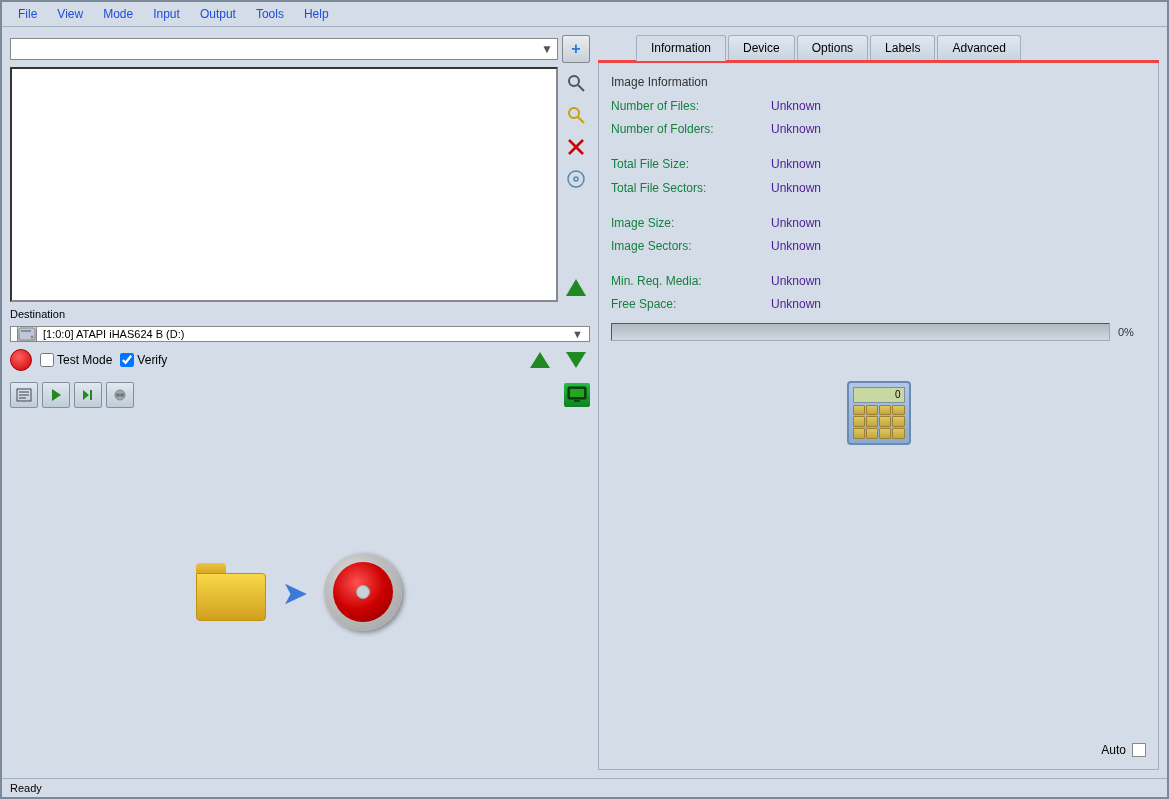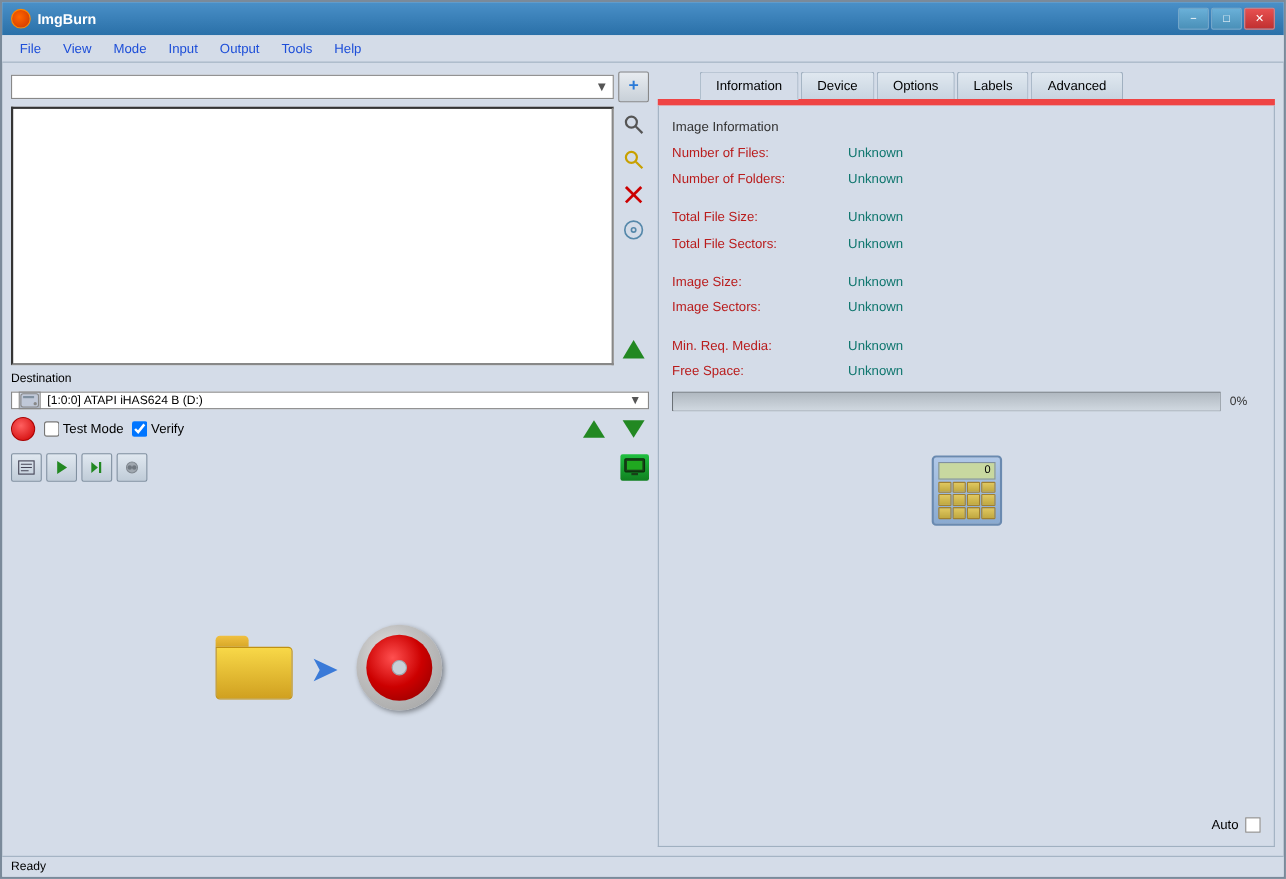--- a/index.html
+++ b/index.html
@@ -311,21 +311,21 @@
 
     
     .right-panel {
       flex: 1;
       display: flex;
       flex-direction: column;
     }
 
     .tabs-bar {
       display: flex;
-      border-bottom: 6px solid #ef4444;
+      border-bottom: 3px solid #ef4444;
       gap: 0;
       padding-left: 38px;
     }
 
     .tab {
       padding: 5px 14px;
       border: 1px solid #a0b0c0;
       border-bottom: none;
       background: linear-gradient(to bottom, #e0e8f0, #c8d4e0);
       cursor: pointer;
@@ -360,25 +360,25 @@
     }
 
     .info-row {
       display: flex;
       gap: 0;
       line-height: 1.6;
     }
 
     .info-key {
       width: 160px;
-      color: #b91c1c;
+      color: #15803d;
     }
 
     .info-value {
-      color: #0f766e;
+      color: #4c1d95;
     }
 
     .info-gap {
       height: 8px;
     }
 
     .progress-row {
       display: flex;
       align-items: center;
       gap: 8px;
@@ -525,29 +525,20 @@
       justify-content: center;
       cursor: pointer;
       font-size: 14px;
     }
   </style>
 </head>
 <body>
 
 <div class="window">
 
-  <div class="title-bar">
-    <div class="title-bar-icon"></div>
-    <span class="title-bar-text">ImgBurn</span>
-    <div class="title-bar-controls">
-      <div class="title-btn">−</div>
-      <div class="title-btn">□</div>
-      <div class="title-btn close">✕</div>
-    </div>
-  </div>
 
   <div class="menu-bar">
     <span class="menu-item">File</span>
     <span class="menu-item">View</span>
     <span class="menu-item">Mode</span>
     <span class="menu-item">Input</span>
     <span class="menu-item">Output</span>
     <span class="menu-item">Tools</span>
     <span class="menu-item">Help</span>
   </div>

